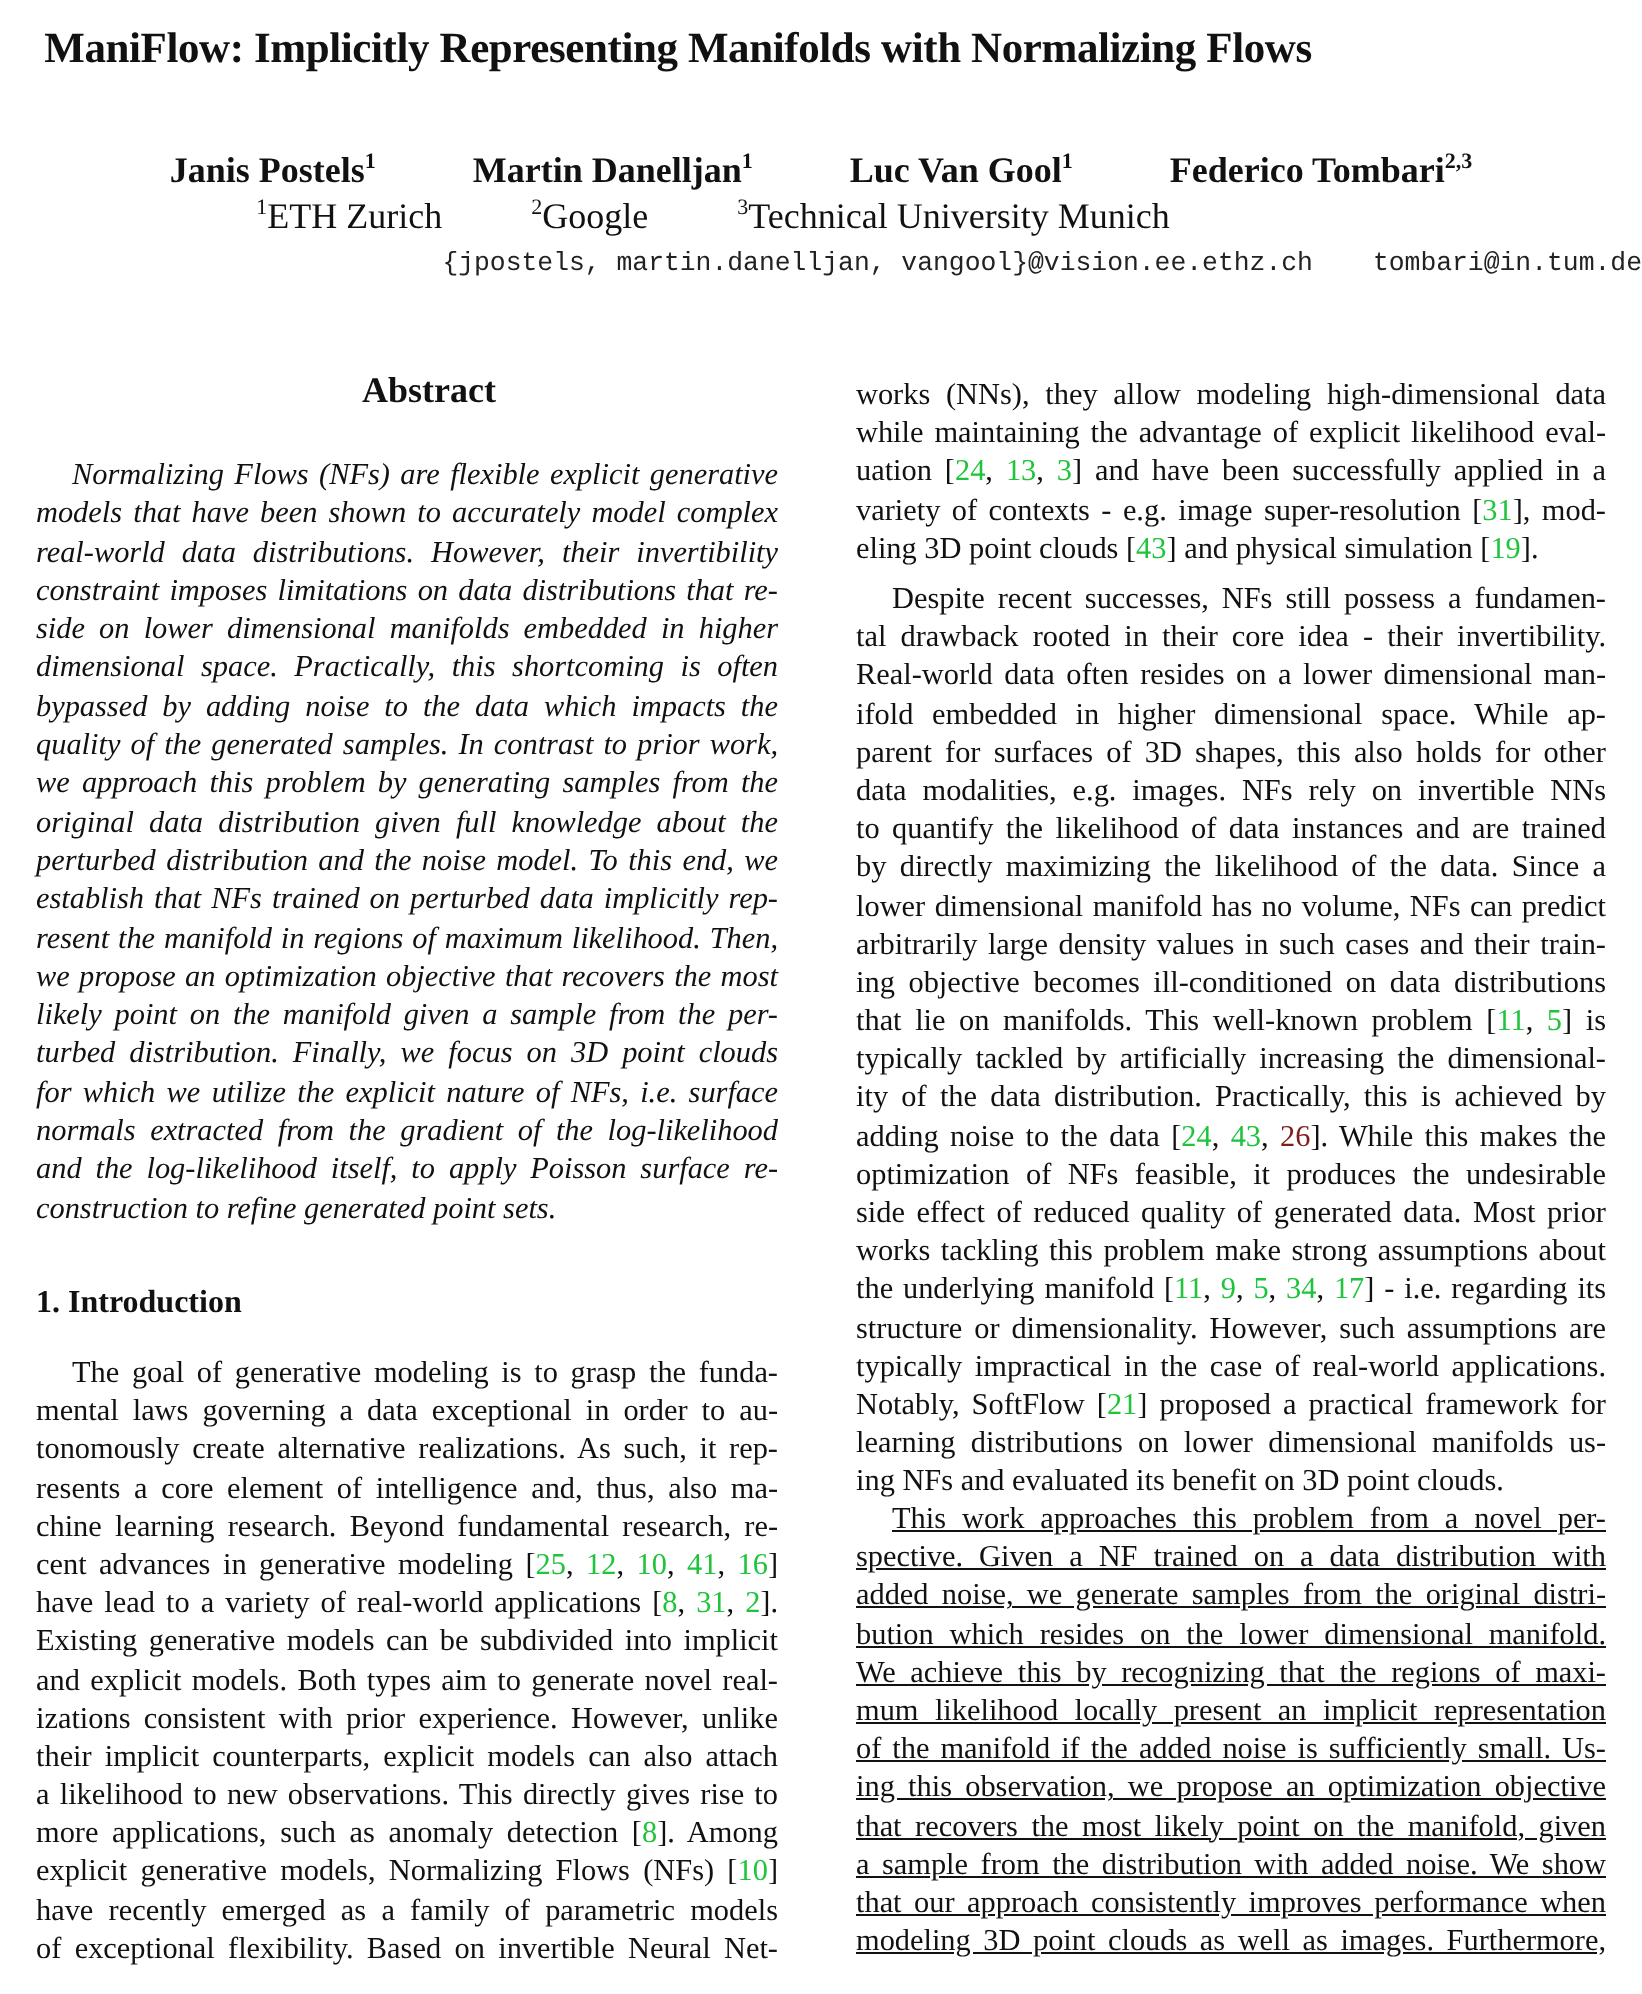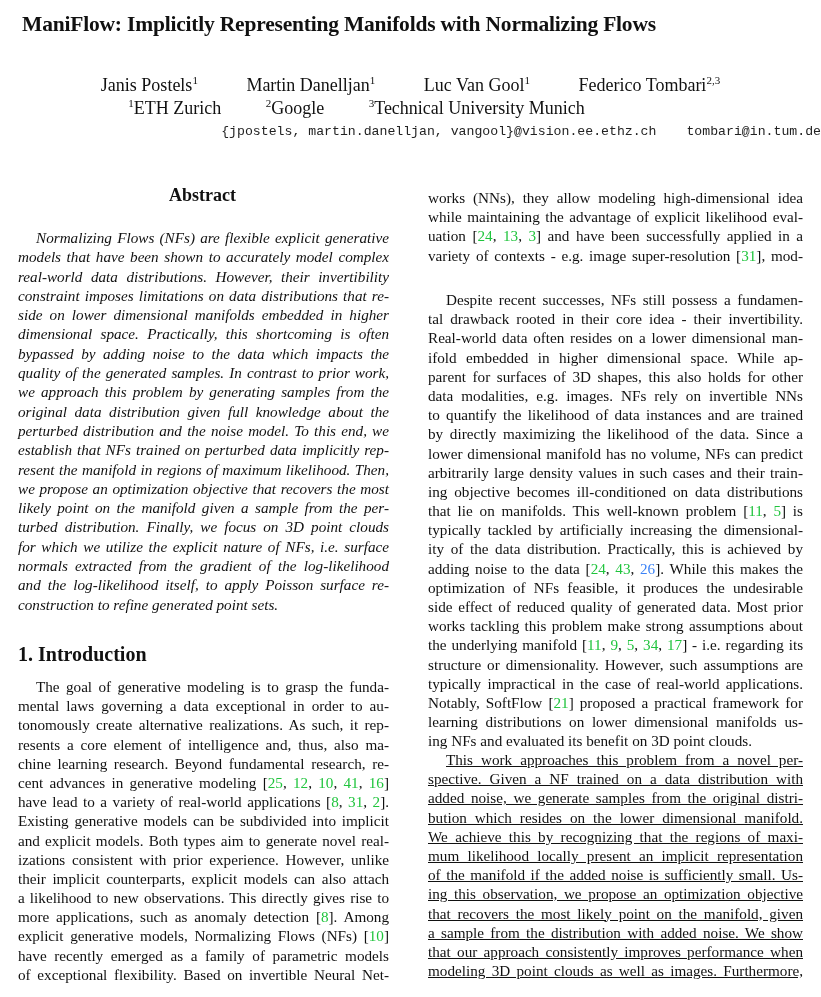--- a/index.html
+++ b/index.html
@@ -9,43 +9,43 @@
     color: #111111;
   }
   .title {
     position: absolute; left: 0; top: 12px; width: 678px; text-align: center;
     font-weight: bold; font-size: 21.5px; letter-spacing: -0.2px;
   }
   .authors {
     position: absolute; left: 0; top: 75px; width: 821px; text-align: center;
     font-size: 18px; white-space: nowrap;
   }
-  .authors span.au { margin: 4px 22px; }
+  .authors span.au { margin: 4px 22px; font-weight: bold; }
   .affils {
     position: absolute; left: 0; top: 98px; width: 713px; text-align: center;
     font-size: 18px; white-space: nowrap;
   }
   .affils span.af { margin: 0 20px; }
   sup { font-size: 11px; vertical-align: 7px; line-height: 0; }
   .emails {
     position: absolute; left: 0; top: 124px; width: 821px; text-align: right;
     font-family: "Liberation Mono", "DejaVu Sans Mono", monospace; font-size: 13.2px;
     white-space: nowrap; color: #222;
   }
   .emails span.em2 { margin-left: 30px; }
   .abstract-title {
-    position: absolute; left: 17px; top: 185px; width: 371px; text-align: center;
+    position: absolute; left: 29px; top: 185px; width: 371px; text-align: center;
     font-weight: bold; font-size: 18px;
   }
   .abstract {
     position: absolute; left: 18px; top: 228px; width: 371px;
     font-style: italic; font-size: 15.2px; line-height: 19.3px; text-align: justify;
   }
   .section-title {
-    position: absolute; left: 18px; top: 643px; font-weight: bold; font-size: 20px;
+    position: absolute; left: 18px; top: 643px; font-weight: bold; font-size: 16px;
   }
   .intro-p1 {
     position: absolute; left: 18px; top: 677px; width: 371px;
     font-size: 15.2px; line-height: 19.2px; text-align: justify;
   }
   .rp { position: absolute; left: 428px; width: 375px; font-size: 15.2px; line-height: 19.2px; text-align: justify; }
   .rp1 { top: 188px; }
   .rp2 { top: 290px; }
   .rp3 { top: 750px; text-decoration: underline; }
   .line { display: block; text-align: justify; text-align-last: justify; height: 19.2px; white-space: nowrap; }
@@ -115,42 +115,43 @@
   <span class="line">izations consistent with prior experience.  However, unlike</span>
   <span class="line">their implicit counterparts, explicit models can also attach</span>
   <span class="line">a likelihood to new observations. This directly gives rise to</span>
   <span class="line"><span>more applications, such as anomaly detection [</span><span class="cite cite-link" style="color: rgb(31, 196, 60);">8</span><span>].  Among</span></span>
   <span class="line"><span>explicit generative models, Normalizing Flows (NFs) [</span><span class="cite cite-link" style="color: rgb(31, 196, 60);">10</span><span>]</span></span>
   <span class="line">have recently emerged as a family of parametric models</span>
   <span class="line">of exceptional flexibility.  Based on invertible Neural Net-</span>
 </div>
 
 <div class="rp rp1">
-  <span class="line">works (NNs), they allow modeling high-dimensional idea</span>
+  <span class="line">works (NNs), they allow modeling high-dimensional data</span>
   <span class="line">while maintaining the advantage of explicit likelihood eval-</span>
   <span class="line"><span>uation [</span><span class="cite cite-link" style="color: rgb(31, 196, 60);">24</span>, <span class="cite cite-link" style="color: rgb(31, 196, 60);">13</span>, <span class="cite cite-link" style="color: rgb(31, 196, 60);">3</span><span>] and have been successfully applied in a</span></span>
   <span class="line"><span>variety of contexts - e.g. image super-resolution [</span><span class="cite cite-link" style="color: rgb(31, 196, 60);">31</span><span>], mod-</span></span>
+  <span class="line last"><span>eling 3D point clouds [</span><span class="cite cite-link" style="color: rgb(31, 196, 60);">43</span><span>] and physical simulation [</span><span class="cite cite-link" style="color: rgb(31, 196, 60);">19</span><span>].</span></span>
 </div>
 
 <div class="rp rp2">
   <span class="line" style="padding-left:18px">Despite recent successes, NFs still possess a fundamen-</span>
   <span class="line">tal drawback rooted in their core idea - their invertibility.</span>
   <span class="line">Real-world data often resides on a lower dimensional man-</span>
   <span class="line">ifold embedded in higher dimensional space.  While ap-</span>
   <span class="line">parent for surfaces of 3D shapes, this also holds for other</span>
   <span class="line">data modalities, e.g. images.  NFs rely on invertible NNs</span>
   <span class="line">to quantify the likelihood of data instances and are trained</span>
   <span class="line">by directly maximizing the likelihood of the data.  Since a</span>
   <span class="line">lower dimensional manifold has no volume, NFs can predict</span>
   <span class="line">arbitrarily large density values in such cases and their train-</span>
   <span class="line">ing objective becomes ill-conditioned on data distributions</span>
   <span class="line"><span>that lie on manifolds.  This well-known problem [</span><span class="cite cite-link" style="color: rgb(31, 196, 60);">11</span>, <span class="cite cite-link" style="color: rgb(31, 196, 60);">5</span><span>] is</span></span>
   <span class="line">typically tackled by artificially increasing the dimensional-</span>
   <span class="line">ity of the data distribution.  Practically, this is achieved by</span>
-  <span class="line"><span>adding noise to the data [</span><span class="cite cite-link" style="color: rgb(31, 196, 60);">24</span>, <span class="cite cite-link" style="color: rgb(31, 196, 60);">43</span>, <span class="cite cite-link" style="color: #3b82f6; font-family: Liberation Serif, serif;">26</span><span>].  While this makes the</span></span>
+  <span class="line"><span>adding noise to the data [</span><span class="cite cite-link" style="color: rgb(31, 196, 60);">24</span>, <span class="cite cite-link" style="color: rgb(31, 196, 60);">43</span>, <span class="cite cite-link" style="color: #7f1d1d; font-family: Liberation Serif, serif;">26</span><span>].  While this makes the</span></span>
   <span class="line">optimization of NFs feasible, it produces the undesirable</span>
   <span class="line">side effect of reduced quality of generated data. Most prior</span>
   <span class="line">works tackling this problem make strong assumptions about</span>
   <span class="line"><span>the underlying manifold [</span><span class="cite cite-link" style="color: rgb(31, 196, 60);">11</span>, <span class="cite cite-link" style="color: rgb(31, 196, 60);">9</span>, <span class="cite cite-link" style="color: rgb(31, 196, 60);">5</span>, <span class="cite cite-link" style="color: rgb(31, 196, 60);">34</span>, <span class="cite cite-link" style="color: rgb(31, 196, 60);">17</span><span>] - i.e. regarding its</span></span>
   <span class="line">structure or dimensionality. However, such assumptions are</span>
   <span class="line">typically impractical in the case of real-world applications.</span>
   <span class="line"><span>Notably, SoftFlow [</span><span class="cite cite-link" style="color: rgb(31, 196, 60);">21</span><span>] proposed a practical framework for</span></span>
   <span class="line">learning distributions on lower dimensional manifolds us-</span>
   <span class="line last">ing NFs and evaluated its benefit on 3D point clouds.</span>
 </div>

